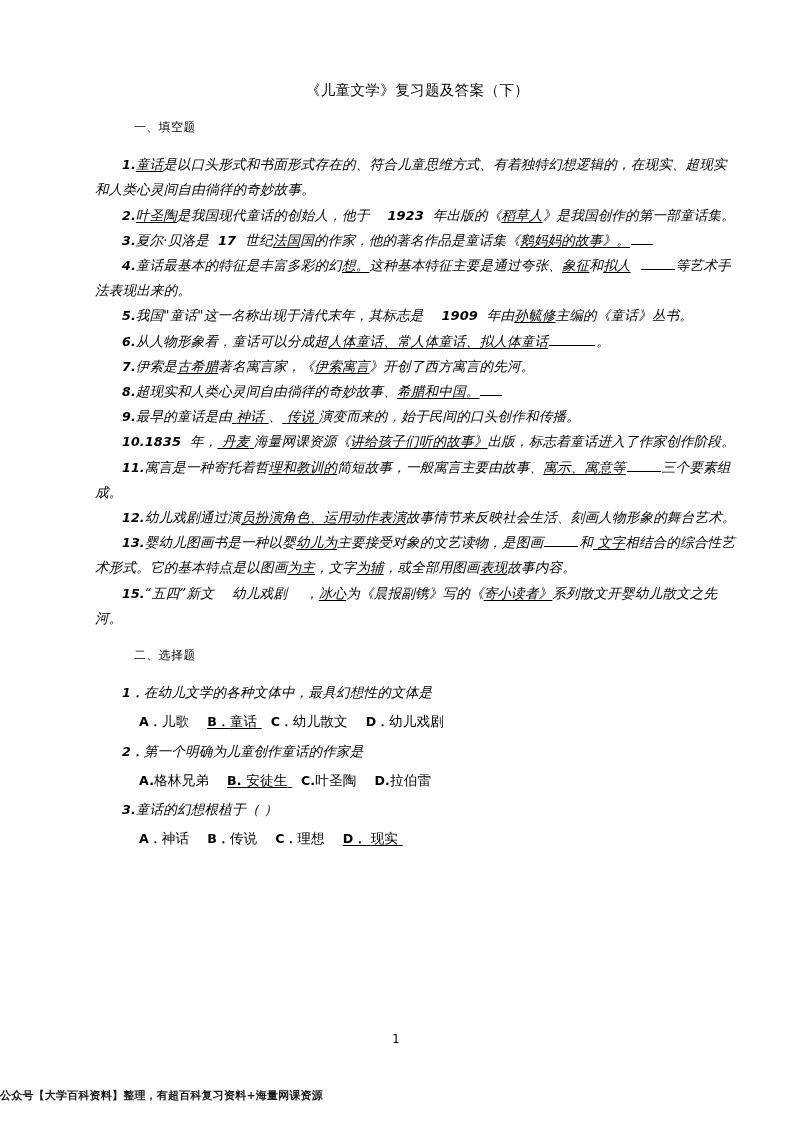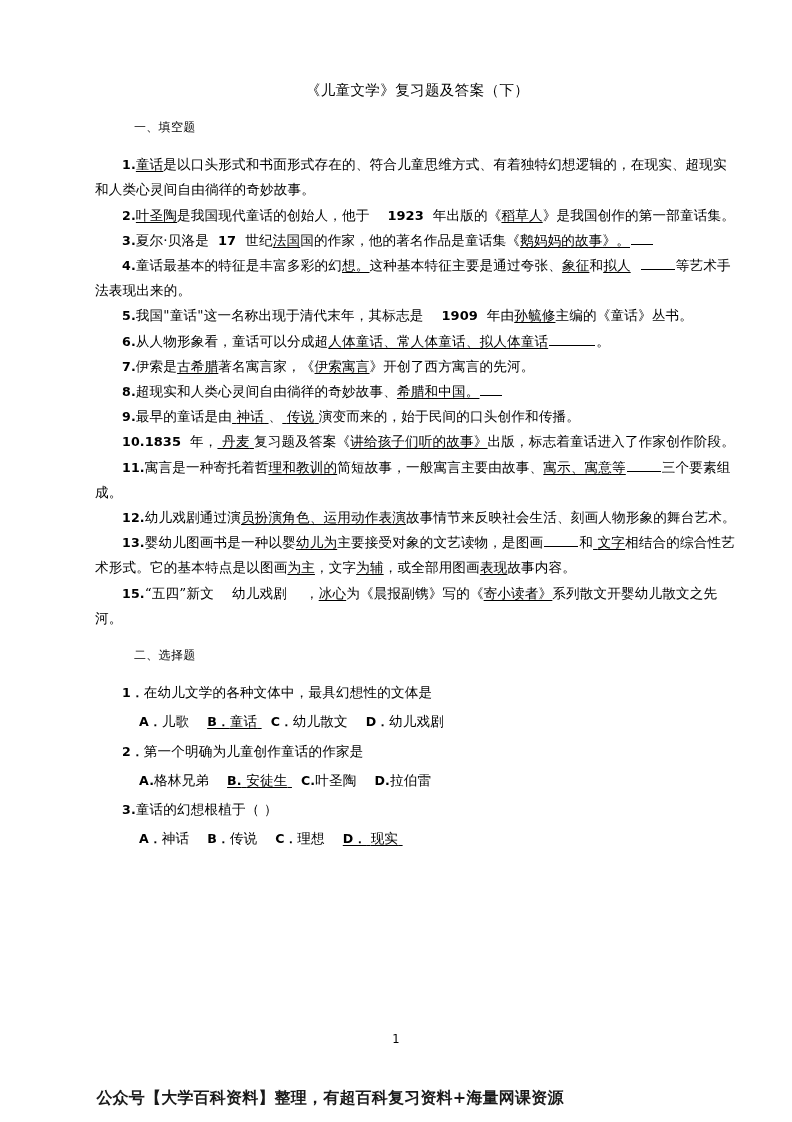--- a/index.html
+++ b/index.html
@@ -54,20 +54,21 @@
 
   
   .item {
     font-size: 13.6px;
     line-height: 25.2px;
     text-indent: 27px;
     letter-spacing: 0.15px;
     margin: 0;
     text-align: left;
     word-break: break-all;
+    font-style: italic;
   }
 
   
   .options {
     font-size: 13.6px;
     line-height: 25.2px;
     text-indent: 40px;
     letter-spacing: 0.15px;
     margin: 4px;
     word-break: break-all;
@@ -116,22 +117,21 @@
     text-align: center;
     font-family: "DejaVu Sans", "Liberation Sans", sans-serif;
     font-size: 11.5px;
     color: #000;
   }
   .footer-note {
     position: absolute;
     left: 0;
     top: 1088px;
     width: 660px;
-    text-align: center;
-    font-size: 16px;
+    font-size: 11px;
     font-weight: bold;
     letter-spacing: 0.2px;
     color: #1a1a1a;
   }
 </style>
 </head>
 <body>
 
 <div class="page">
   <div class="content">
@@ -151,21 +151,21 @@
     <p class="item"><span class="marker">5.</span><span>我国"童话"这一名称出现于清代末年，其标志是</span><span class="sp-wide"></span><span class="num">1909</span><span class="sp"></span><span>年由</span><span class="u">孙毓修</span><span>主编的《童话》丛书。</span></p>
 
     <p class="item"><span class="marker">6.</span><span>从人物形象看，童话可以分成超</span><span class="u">人体童话、常人体童话、拟人体童话</span><span class="blank blank-lg"></span><span>。</span></p>
 
     <p class="item"><span class="marker">7.</span><span>伊索是</span><span class="u">古希腊</span><span>著名寓言家，《</span><span class="u">伊索寓言</span><span>》开创了西方寓言的先河。</span></p>
 
     <p class="item"><span class="marker">8.</span><span>超现实和人类心灵间自由徜徉的奇妙故事、</span><span class="u">希腊和中国。</span><span class="blank blank-sm"></span></p>
 
     <p class="item"><span class="marker">9.</span><span>最早的童话是由</span><span class="u">&nbsp;<span>神话</span>&nbsp;</span><span>、</span><span class="u">&nbsp;<span>传说</span>&nbsp;</span><span>演变而来的，始于民间的口头创作和传播。</span></p>
 
-    <p class="item"><span class="marker">10.</span><span class="num">1835</span><span class="sp"></span><span>年，</span><span class="u">&nbsp;<span>丹麦</span>&nbsp;</span><span>复习题及答案《</span><span class="u">讲给孩子们听的故事》</span><span>出版，标志着童话进入了作家创作阶段。</span></p>
+    <p class="item"><span class="marker">10.</span><span class="num">1835</span><span class="sp"></span><span>年，</span><span class="u">&nbsp;<span>丹麦</span>&nbsp;</span><span>海量网课资源《</span><span class="u">讲给孩子们听的故事》</span><span>出版，标志着童话进入了作家创作阶段。</span></p>
 
     <p class="item"><span class="marker">11.</span><span>寓言是一种寄托着哲</span><span class="u">理和教训的</span><span>简短故事，一般寓言主要由故事、</span><span class="u">寓示、寓意等</span><span class="blank blank-md"></span><span>三个要素组成。</span></p>
 
     <p class="item"><span class="marker">12.</span><span>幼儿戏剧通过演</span><span class="u">员扮演角色、运</span><span class="u">用动作表演</span><span>故事情节来反映社会生活、刻画人物形象的舞台艺术。</span></p>
 
     <p class="item"><span class="marker">13.</span><span>婴幼儿图画书是一种以婴</span><span class="u">幼儿为</span><span>主要接受对象的文艺读物，是图画</span><span class="blank blank-md"></span><span>和</span><span class="u">&nbsp;<span>文字</span></span><span>相结合的综合性艺术形式。它的基本特点是以图画</span><span class="u">为主</span><span>，文字</span><span class="u">为辅</span><span>，或全部用图画</span><span class="u">表现</span><span>故事内容。</span></p>
 
 
     <p class="item"><span class="marker">15.</span><span>“五四”新文</span><span class="sp-wide"></span><span>幼儿戏剧</span><span class="sp-wide"></span><span>，</span><span class="u">冰心</span><span>为《晨报副镌》写的《</span><span class="u">寄小读者》</span><span>系列散文开婴幼儿散文之先河。</span></p>
 

